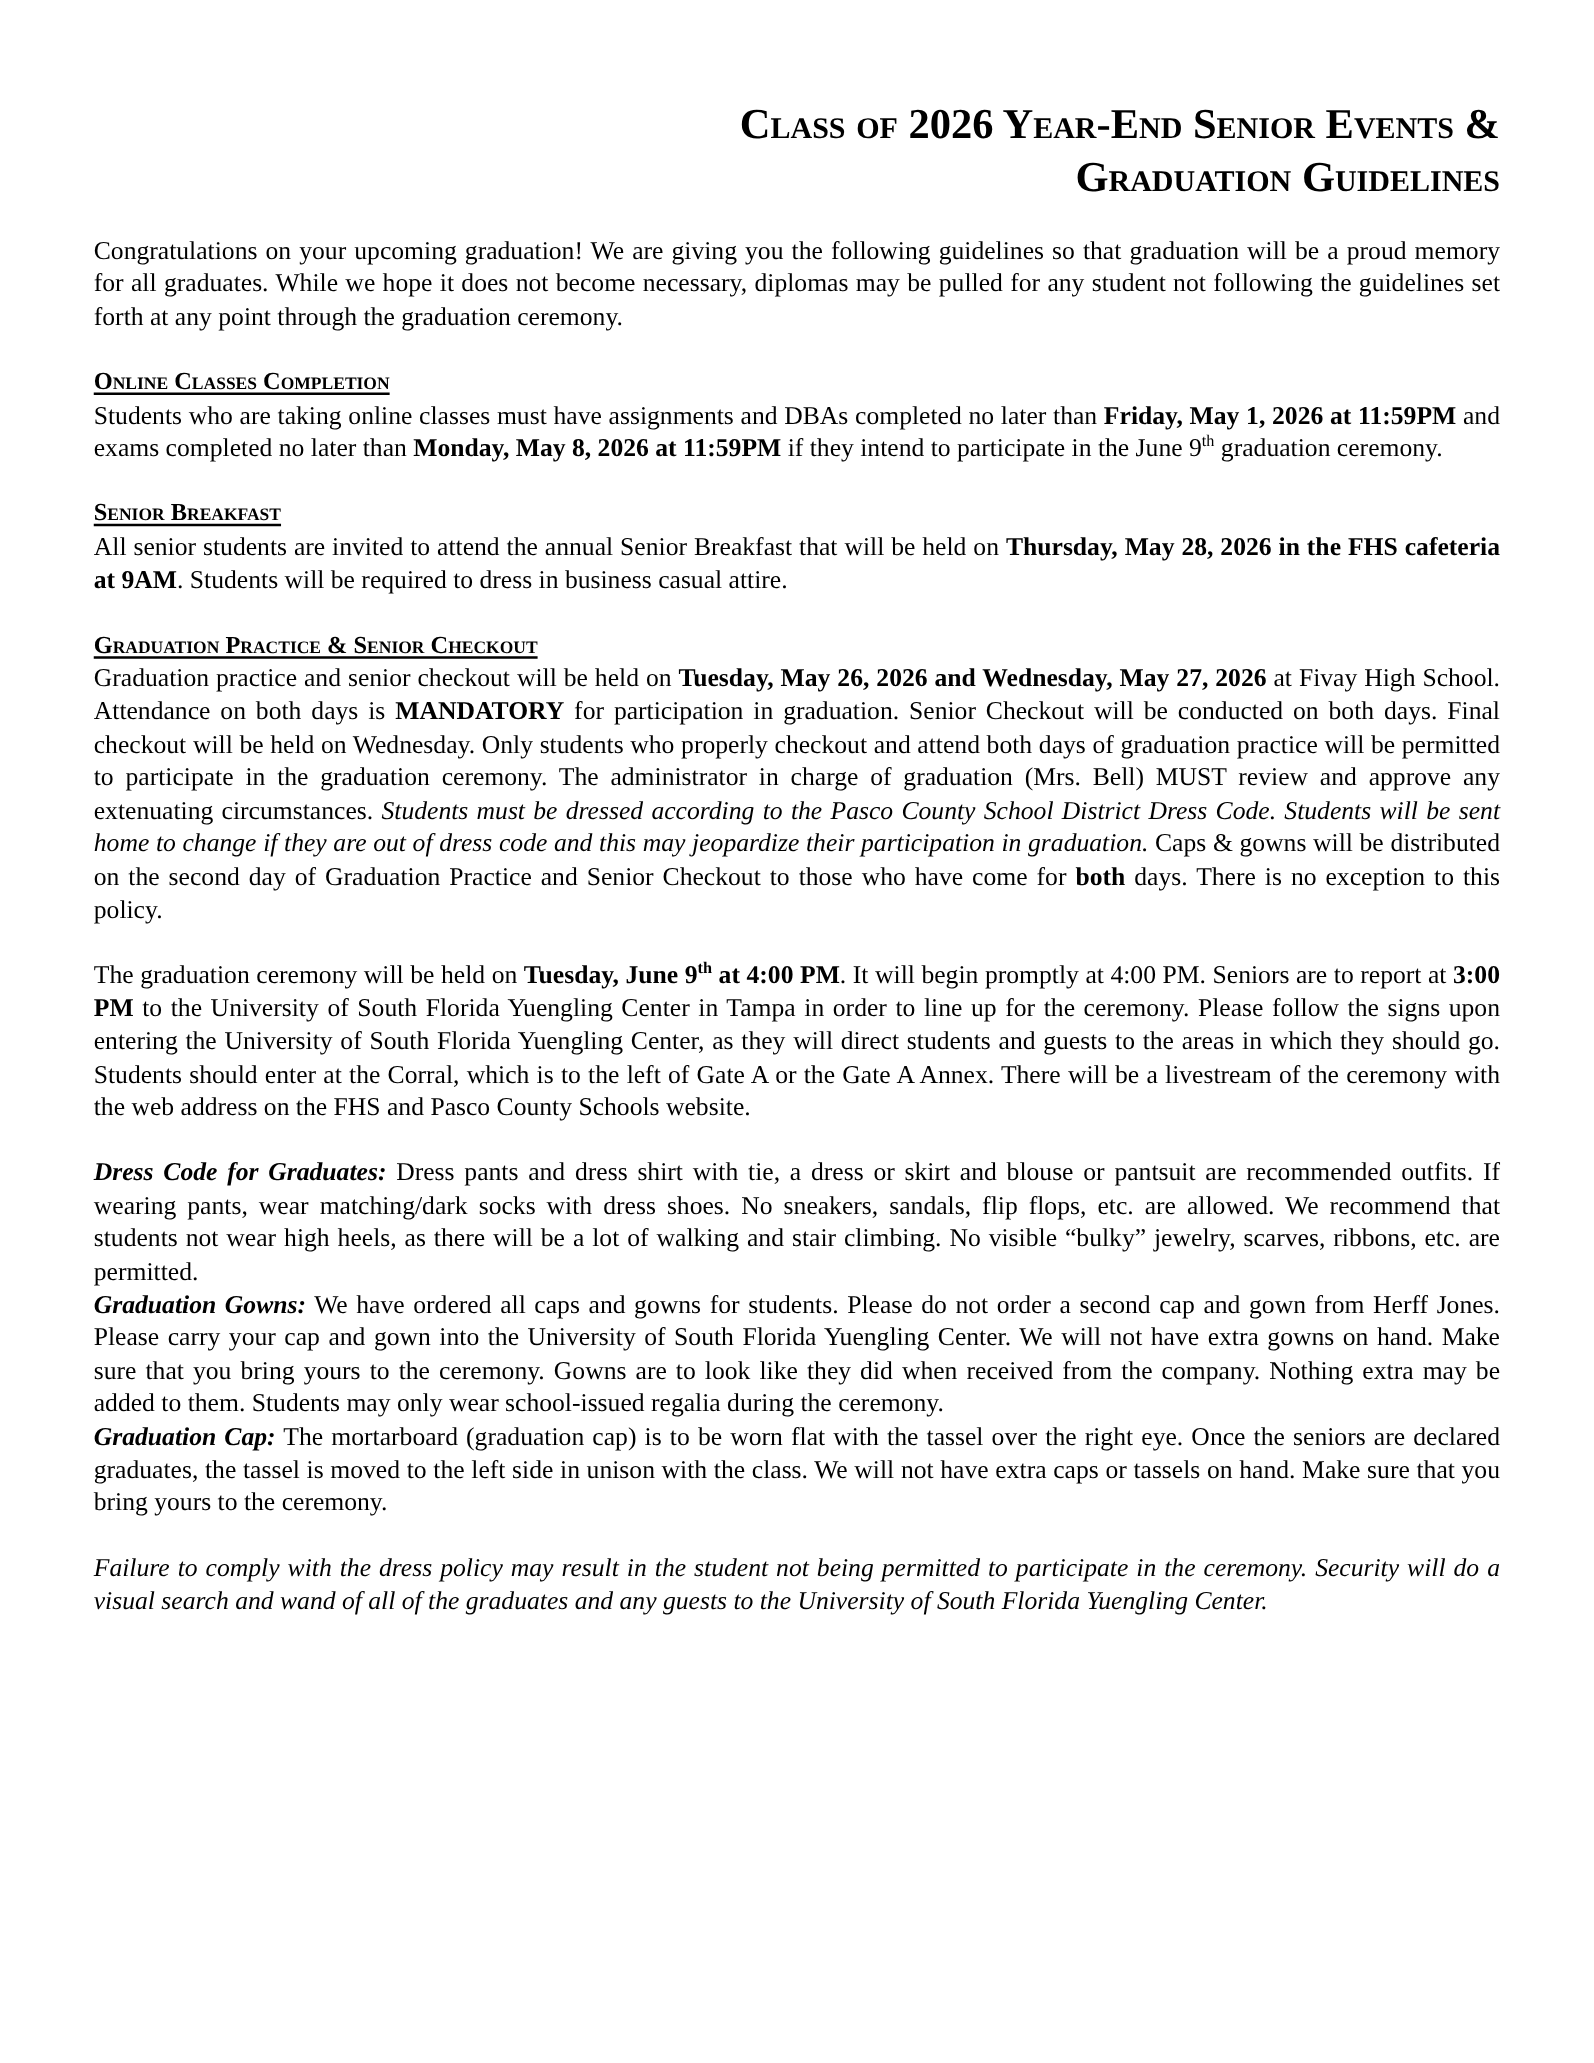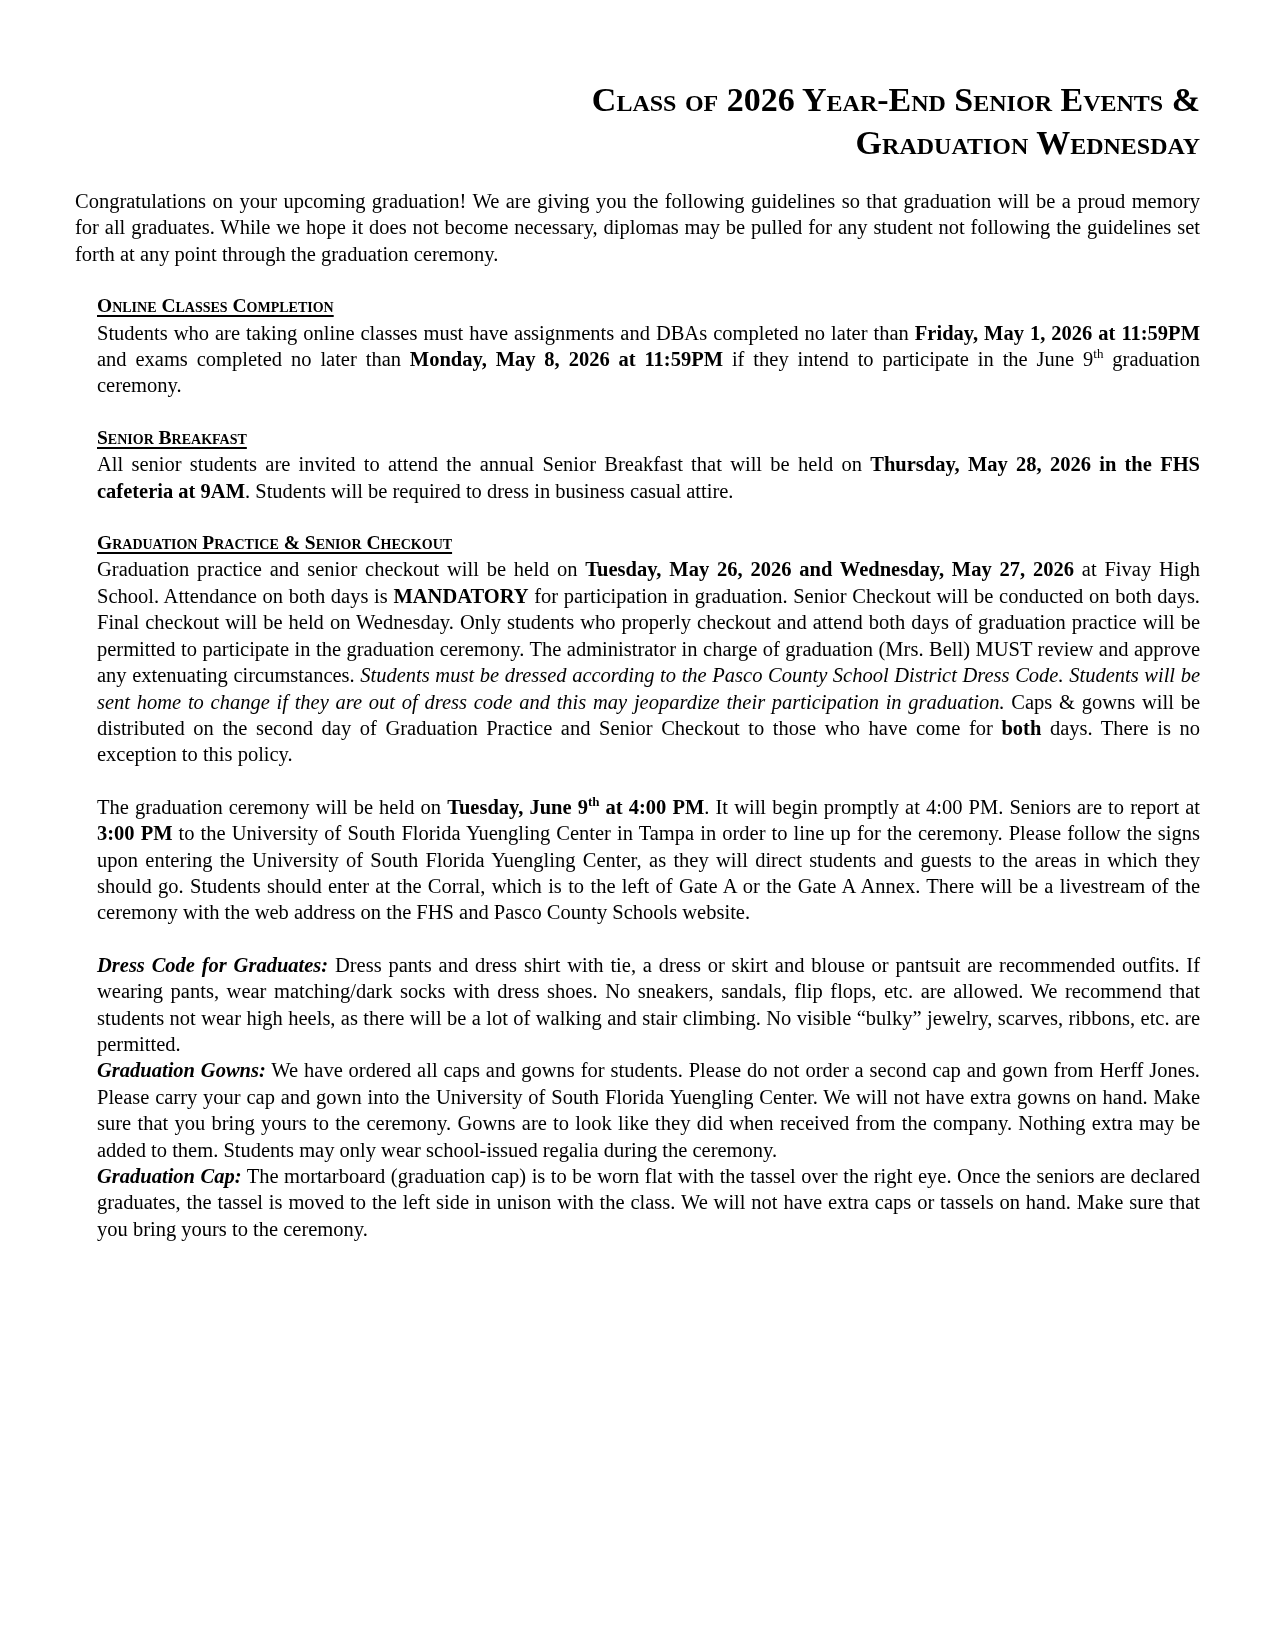--- a/index.html
+++ b/index.html
@@ -26,21 +26,21 @@
       margin: 0 0 24px 0;
       letter-spacing: 0px;
     }
     .title .line { display: block; }
     p, .para {
       margin: 0;
       font-size: 20.5px;
       line-height: 26.4px;
       text-align: justify;
     }
-    .section { margin-top: 26px; margin-left: 22px; }
+    .section { margin-top: 26px; }
     .section-heading {
       font-weight: bold;
       font-variant: small-caps;
       text-decoration: underline;
       text-decoration-thickness: 1.5px;
       text-underline-offset: 3px;
       font-size: 19.5px;
       line-height: 26.4px;
       display: block;
     }
@@ -50,21 +50,21 @@
     sup { font-size: 13px; line-height: 0; vertical-align: super; }
     .closing { margin-top: 26px; font-style: italic; }
   </style>
 </head>
 <body>
 
 <div class="page">
 
   <h1 class="title">
     <span class="line">Class of 2026 Year-End Senior Events &amp;</span>
-    <span class="line">Graduation Wednesday</span>
+    <span class="line">Graduation Guidelines</span>
   </h1>
 
   <p>Congratulations on your upcoming graduation! We are giving you the following guidelines so that graduation will be a proud memory for all graduates. While we hope it does not become necessary, diplomas may be pulled for any student not following the guidelines set forth at any point through the graduation ceremony.</p>
 
   <div class="section">
     <span class="section-heading">Online Classes Completion</span>
     <p><span>Students who are taking online classes must have assignments and DBAs completed no later than </span><b>Friday, May 1, 2026 at 11:59PM</b><span> and exams completed no later than </span><b>Monday, May 8, 2026 at 11:59PM</b><span> if they intend to participate in the June 9</span><sup>th</sup><span> graduation ceremony.</span></p>
   </div>
 
   <div class="section">
@@ -80,14 +80,15 @@
   <div class="section">
     <p><span>The graduation ceremony will be held on </span><b><span>Tuesday, June 9</span><sup>th</sup><span> at 4:00 PM</span></b><span>. It will begin promptly at 4:00 PM. Seniors are to report at </span><b>3:00 PM</b><span> to the University of South Florida Yuengling Center in Tampa in order to line up for the ceremony. Please follow the signs upon entering the University of South Florida Yuengling Center, as they will direct students and guests to the areas in which they should go. Students should enter at the Corral, which is to the left of Gate A or the Gate A Annex. There will be a livestream of the ceremony with the web address on the FHS and Pasco County Schools website.</span></p>
   </div>
 
   <div class="section">
     <p><span class="bi">Dress Code for Graduates:</span><span> Dress pants and dress shirt with tie, a dress or skirt and blouse or pantsuit are recommended outfits. If wearing pants, wear matching/dark socks with dress shoes. No sneakers, sandals, flip flops, etc. are allowed. We recommend that students not wear high heels, as there will be a lot of walking and stair climbing. No visible “bulky” jewelry, scarves, ribbons, etc. are permitted.</span></p>
     <p><span class="bi">Graduation Gowns:</span><span> We have ordered all caps and gowns for students. Please do not order a second cap and gown from Herff Jones. Please carry your cap and gown into the University of South Florida Yuengling Center. We will not have extra gowns on hand. Make sure that you bring yours to the ceremony. Gowns are to look like they did when received from the company. Nothing extra may be added to them.  Students may only wear school-issued regalia during the ceremony.</span></p>
     <p><span class="bi">Graduation Cap:</span><span> The mortarboard (graduation cap) is to be worn flat with the tassel over the right eye.  Once the seniors are declared graduates, the tassel is moved to the left side in unison with the class.  We will not have extra caps or tassels on hand. Make sure that you bring yours to the ceremony.</span></p>
   </div>
 
+  <p class="closing">Failure to comply with the dress policy may result in the student not being permitted to participate in the ceremony. Security will do a visual search and wand of all of the graduates and any guests to the University of South Florida Yuengling Center.</p>
 
 </div>
 
 </body></html>

